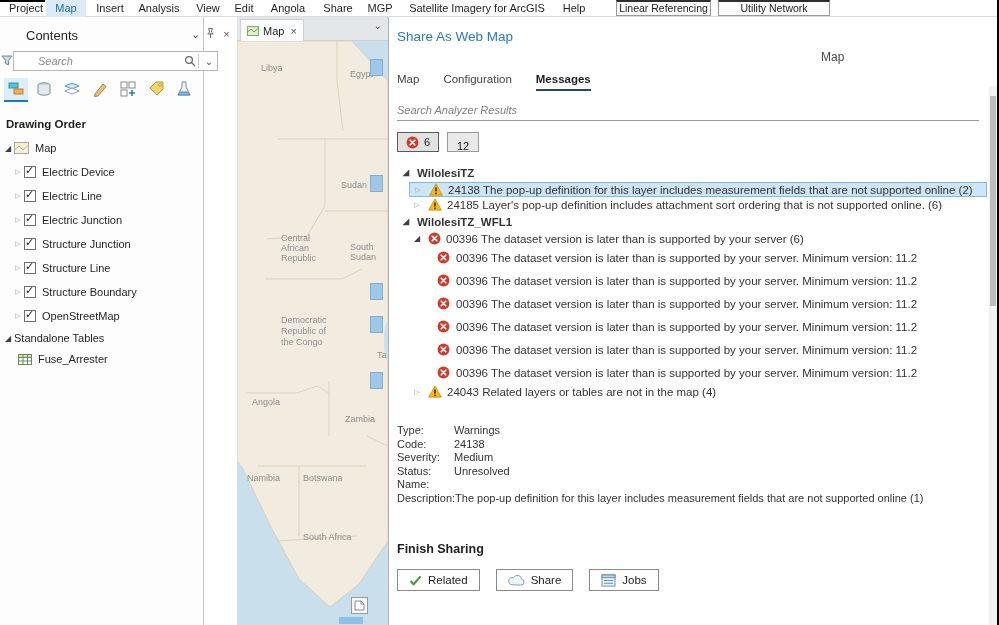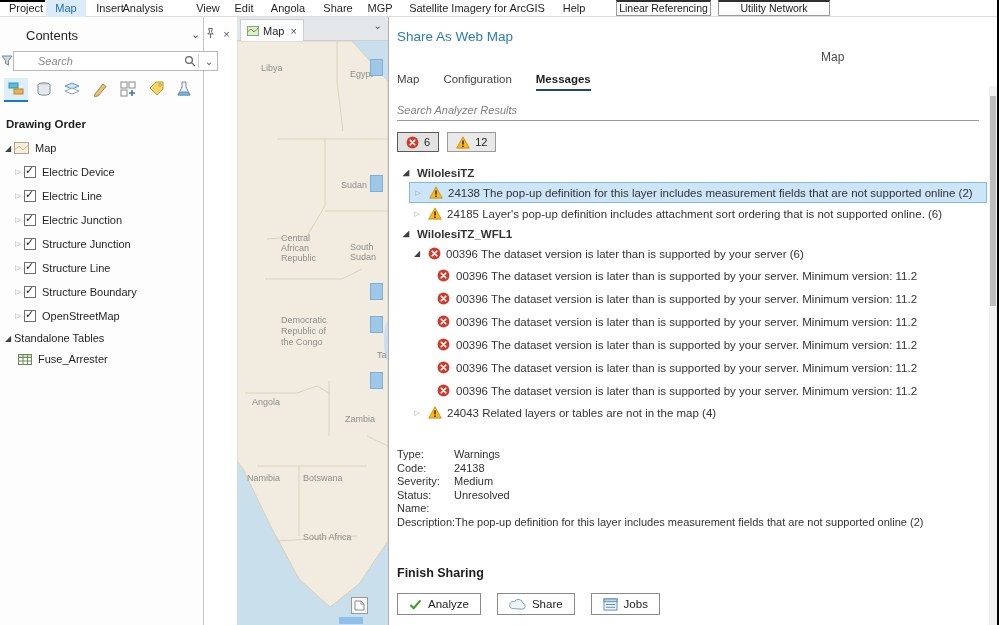--- a/index.html
+++ b/index.html
@@ -50,24 +50,24 @@
   .sp-title { font-size:13.5px; color:#2b7cb9; height:18px; }
   .sp-subtitle { position:absolute; left:432px; top:33px; font-size:12px; color:#4a4a4a; }
   .sp-tabs { display:flex; gap:24px; margin-top:26px; }
   .sp-tab { padding-bottom:4px; color:#444; font-size:11.5px; cursor:default; }
   .sp-tab.active { font-weight:bold; color:#1f1f1f; border-bottom:2px solid #20486e; }
   .sp-search { margin-top:9px; width:582px; height:21px; border:none; border-bottom:1px solid #9a9a9a; outline:none; font-size:11px; font-family:"Liberation Sans",sans-serif; color:#555; }
   .sp-search::placeholder { font-style:italic; color:#808080; }
   .sp-badges { display:flex; gap:8px; margin-top:11px; }
   .sp-badge { display:inline-flex; align-items:center; gap:5px; padding:2px 8px; font-size:11px; color:#222; height:20px; }
   .sp-badge.err { border:1px solid #5a5a5a; background:#e2e2e2; }
-  .sp-badge.warn { border:1px solid #9a9a9a; background:#e9e9e9; }
+  .sp-badge.warn { border:1px solid #9a9a9a; background:#e9e9e9;flex-direction:column; }
   .sp-tree { margin-top:11px; }
   .grp-row { display:flex; align-items:center; gap:5px; height:19px; padding-left:3px; font-weight:bold; }
-  .msg-row { display:flex; align-items:center; gap:5px; height:21px; margin-left:12px; padding-left:2px; }
+  .msg-row { display:flex; align-items:center; gap:5px; height:15px; margin-left:12px; padding-left:2px; }
   .msg-row.selected { background:#cce5f8; border:1px solid #84b9e2; width:578px; }
   .child-row { display:flex; align-items:center; gap:6px; height:23px; margin-left:40px; }
   .msg-text { white-space:nowrap; overflow:hidden; }
   .sp-details { margin-top:25px; }
   .sp-drow { display:flex; line-height:13.5px; font-size:11px; }
   .sp-dlabel { min-width:57px; color:#333; }
   .sp-dvalue { color:#333; }
   .sp-finish { margin-top:37px; font-weight:bold; font-size:12.5px; color:#1f1f1f; }
   .sp-buttons { display:flex; gap:16px; margin-top:13px; }
   .sp-btn { display:inline-flex; align-items:center; gap:6px; border:1px solid #8a8a8a; background:#fff; padding:0 11px; height:22px; font-size:11.5px; color:#222; cursor:default; }
@@ -79,21 +79,21 @@
 </style>
 </head>
 <body>
 
 <div id="root">
 
   <div class="ribbon">
     <span class="rtab" style="left:4px;width:44px">Project</span>
     <span class="rtab active" style="left:46px;width:40px">Map</span>
     <span class="rtab" style="left:90px;width:40px">Insert</span>
-    <span class="rtab" style="left:117px;width:52px">Analysis</span>
+    <span class="rtab" style="left:133px;width:52px">Analysis</span>
     <span class="rtab" style="left:190px;width:36px">View</span>
     <span class="rtab" style="left:228px;width:32px">Edit</span>
     <span class="rtab" style="left:262px;width:52px">Angola</span>
     <span class="rtab" style="left:318px;width:40px">Share</span>
     <span class="rtab" style="left:362px;width:36px">MGP</span>
     <span class="rtab" style="left:402px;width:150px">Satellite Imagery for ArcGIS</span>
     <span class="rtab" style="left:556px;width:36px">Help</span>
     <span class="ctx-tab" style="left:616px;width:95px">Linear Referencing</span>
     <span class="ctx-tab" style="left:718px;width:112px">Utility Network</span>
     <div class="top-left-bar"></div>
@@ -463,32 +463,32 @@
       <div class="sp-drow">
         <span class="sp-dlabel">Status:</span>
         <span class="sp-dvalue">Unresolved</span>
       </div>
       <div class="sp-drow">
         <span class="sp-dlabel">Name:</span>
         <span class="sp-dvalue"></span>
       </div>
       <div class="sp-drow">
         <span class="sp-dlabel">Description:</span>
-        <span class="sp-dvalue">The pop-up definition for this layer includes measurement fields that are not supported online (2)</span>
+        <span class="sp-dvalue">The pop-up definition for this layer includes measurement fields that are not supported online (1)</span>
       </div>
     </div>
 
     <div class="sp-finish">Finish Sharing</div>
 
     <div class="sp-buttons">
       <button class="sp-btn">
         <svg width="13" height="11" viewBox="0 0 14 12">
           <path d="M1.5 6.5 L5 10 L12.5 1.5" stroke="#3f9c35" stroke-width="2.4" fill="none"></path>
         </svg>
-        <span>Analyze</span>
+        <span>Related</span>
       </button>
       <button class="sp-btn">
         <svg width="17" height="12" viewBox="0 0 20 13">
           <path d="M5 12 a4.2 4.2 0 1 1 1.5 -8.1 A5 5 0 0 1 16 5.5 a3.5 3.5 0 0 1 -1 7 z" fill="#eef6fc" stroke="#6b93b0" stroke-width="1"></path>
         </svg>
         <span>Share</span>
       </button>
       <button class="sp-btn">
         <svg width="15" height="13" viewBox="0 0 16 14">
           <rect x="1" y="1" width="14" height="12" fill="#eef4fa" stroke="#5b8ab5"></rect>

